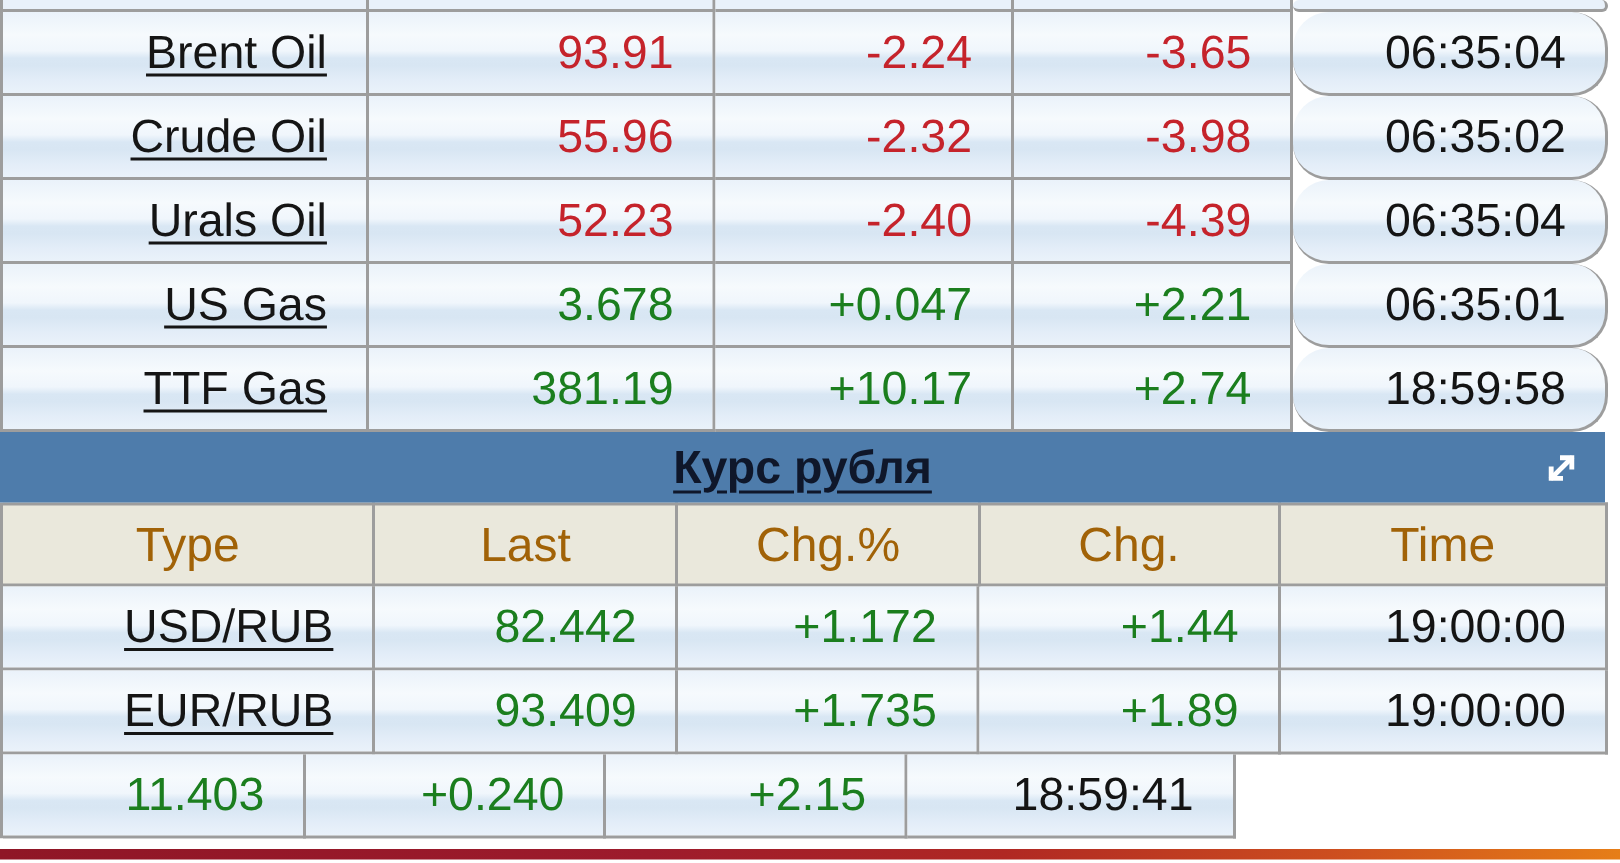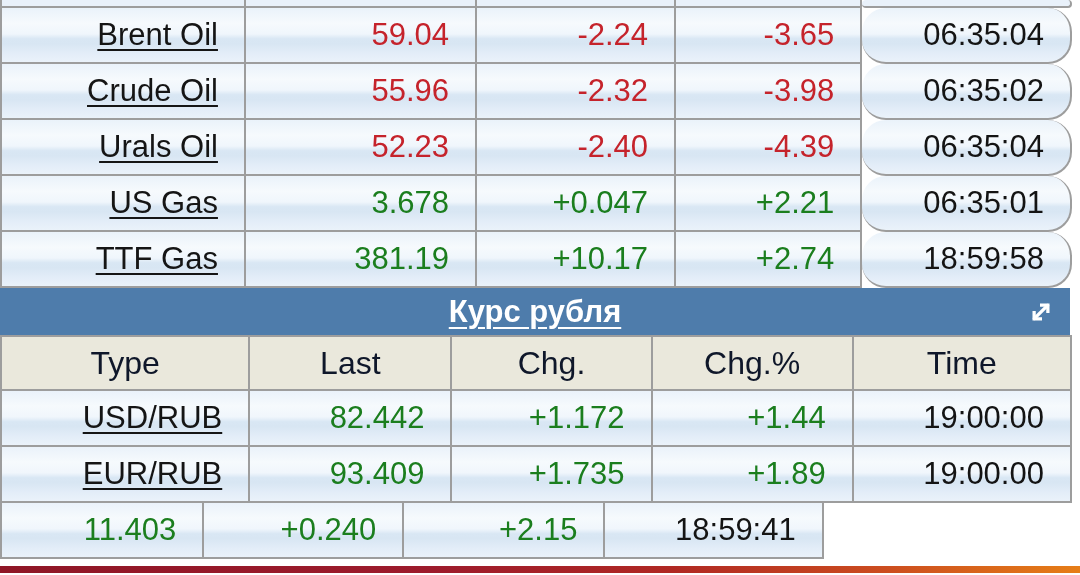--- a/index.html
+++ b/index.html
@@ -26,32 +26,32 @@
   }
   .row.partial .cell{background:#e9f1fa;padding:0;}
   
   .t1 .c1{width:22.8%;} .t1 .c2{width:21.6%;} .t1 .c3{width:18.6%;}
   .t1 .c4{width:17.4%;} .t1 .c5{width:19.6%;border-radius:24px;}
   
   .t2 .c1{width:23.2%;} .t2 .c2{width:18.9%;} .t2 .c3{width:18.7%;}
   .t2 .c4{width:18.8%;} .t2 .c5{width:20.4%;}
   .row.head .cell{
     justify-content:center;padding-right:0;background:#eae8dc;
-    border-top:2px solid var(--border);font-size:32px;color:#0f172a;
+    border-top:2px solid var(--border);font-size:32px;color:#a16207;
   }
   a.name{color:#151515;text-decoration:underline;text-underline-offset:4px;text-decoration-thickness:2px;}
   .neg{color:var(--neg);}
   .pos{color:var(--pos);}
   .time{color:#141414;}
   .section-header{
     position:relative;width:1070px;height:47px;background:#4e7cab;
     display:flex;align-items:center;justify-content:center;
   }
   a.section-title{
-    color:#ffffff;font-weight:bold;font-size:31px;text-decoration:underline;
+    color:#0f172a;font-weight:bold;font-size:31px;text-decoration:underline;
     text-underline-offset:5px;text-decoration-thickness:2px;
   }
   .expand-btn{position:absolute;right:14px;top:50%;transform:translateY(-50%);width:30px;height:30px;display:flex;}
   .gap{width:1080px;height:7px;background:#ffffff;}
   .bottom-bar{
     width:1080px;height:7px;
     background:linear-gradient(90deg,#8f1626 0%,#9d1b2c 40%,#b02823 62%,#cc4d1f 82%,#e67e17 100%);
   }
 </style>
 </head>
@@ -65,21 +65,21 @@
       <div class="cell c2"></div>
       <div class="cell c3"></div>
       <div class="cell c4"></div>
       <div class="cell c5"></div>
     </div>
 
     <div class="row">
       <div class="cell c1">
           <a href="#" class="name">Brent Oil</a>
         </div>
-      <div class="cell c2 neg">59.04</div>
+      <div class="cell c2 neg">93.91</div>
       <div class="cell c3 neg">-2.24</div>
       <div class="cell c4 neg">-3.65</div>
       <div class="cell c5 time">06:35:04</div>
     </div>
 
     <div class="row">
       <div class="cell c1">
           <a href="#" class="name">Crude Oil</a>
         </div>
       <div class="cell c2 neg">55.96</div>
@@ -129,22 +129,22 @@
           <path d="M11.5 17.5 H6.5 V12.5"></path>
         </g>
       </svg>
     </span>
   </div>
 
   <div class="tbl t2">
     <div class="row head">
       <div class="cell c1">Type</div>
       <div class="cell c2">Last</div>
+      <div class="cell c4">Chg.%</div>
       <div class="cell c3">Chg.</div>
-      <div class="cell c4">Chg.%</div>
       <div class="cell c5">Time</div>
     </div>
 
     <div class="row">
       <div class="cell c1">
           <a href="#" class="name">USD/RUB</a>
         </div>
       <div class="cell c2 pos">82.442</div>
       <div class="cell c3 pos">+1.172</div>
       <div class="cell c4 pos">+1.44</div>

